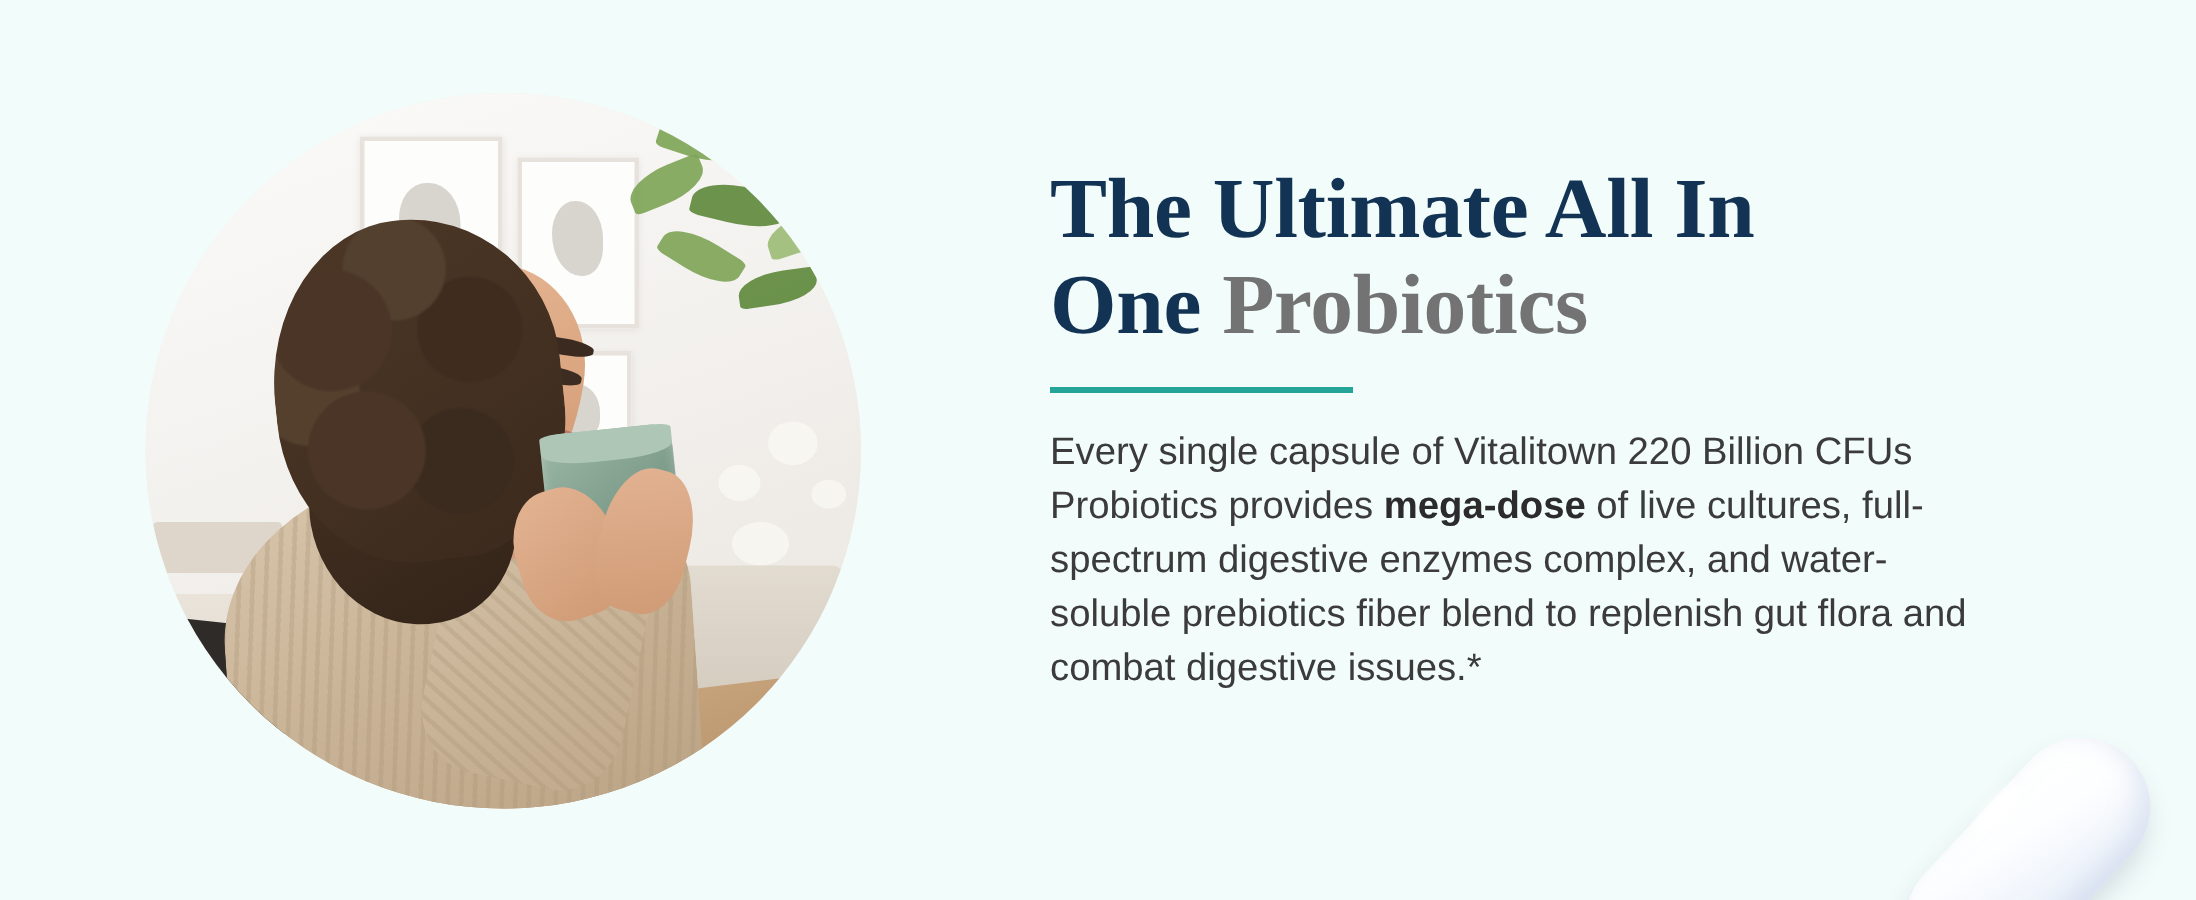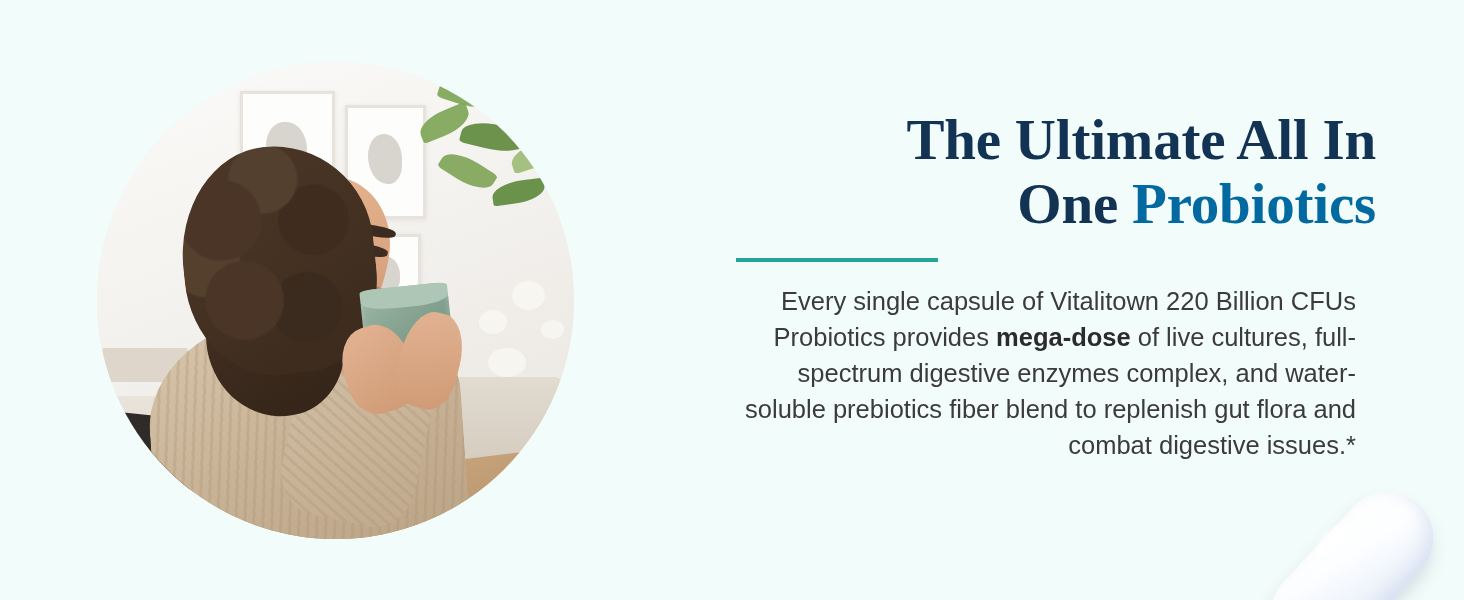--- a/index.html
+++ b/index.html
@@ -195,33 +195,32 @@
     box-shadow:inset 0 4px 7px rgba(255,255,255,.28);
   }
   .mug-rim {
     position:absolute; left:0; top:0; width:100%; height:22%;
     background:#aec6b6; border-radius:14% 14% 40% 40%;
   }
 
   
   .content {
     position:absolute;
-    left:736px; top:108px;
+    left:700px; top:108px;
     width:640px;
-    text-align:right;
   }
   .headline {
     font-family:"Liberation Serif", serif;
     font-weight:700;
     font-size:57px;
     line-height:1.12;
     color:#123354;
     letter-spacing:-.2px;
   }
-  .headline .accent { color:#0369a1; }
+  .headline .accent { color:#737373; }
   .divider {
     margin-top:22px;
     width:202px; height:4px;
     background:#25a49a;
   }
   .body-copy {
     margin-top:21px;
     font-family:"Liberation Sans", sans-serif;
     font-size:25.5px;
     line-height:36px;

